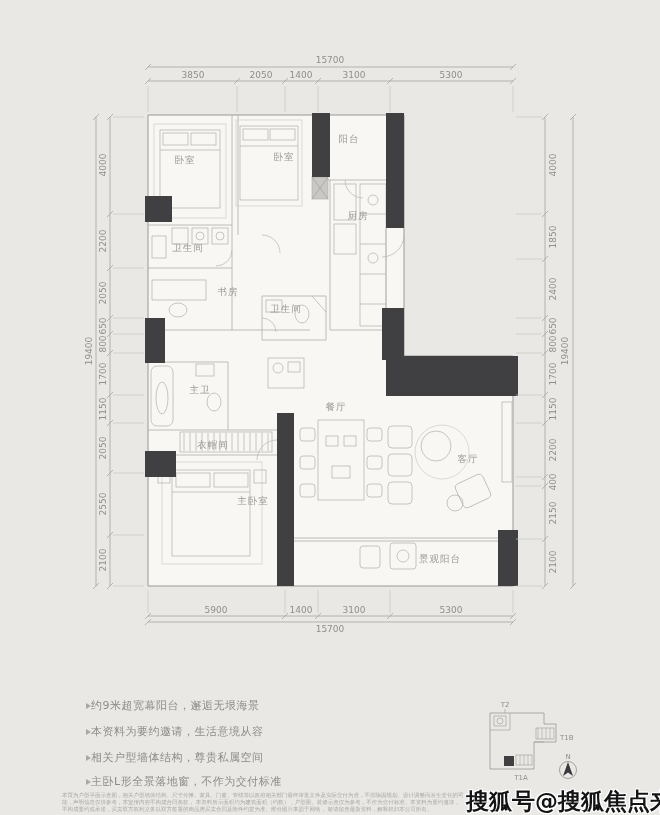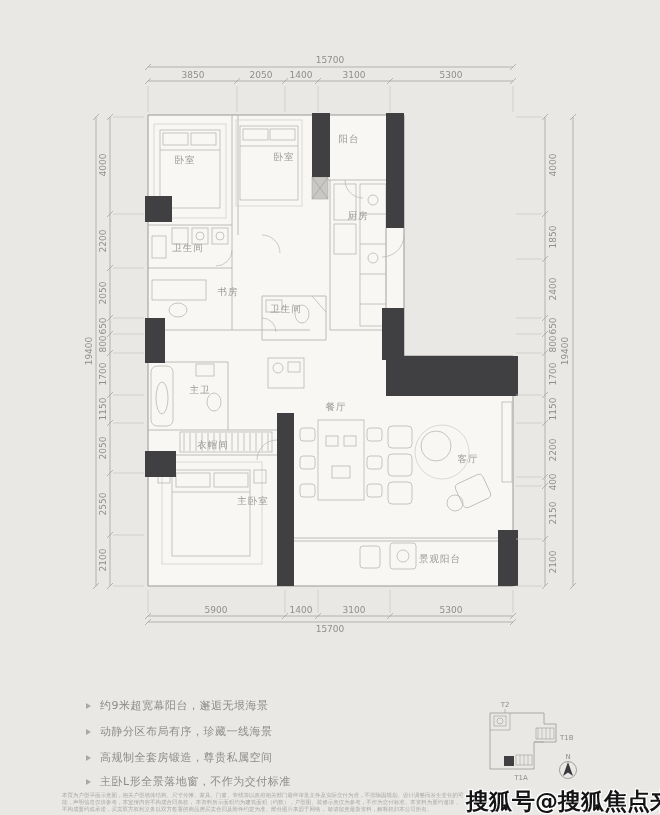--- a/index.html
+++ b/index.html
@@ -4,21 +4,21 @@
 <style>
   html,body{margin:0;padding:0;}
   #page{position:relative;width:660px;height:815px;background:#e9e8e5;overflow:hidden;
         font-family:"DejaVu Sans","Liberation Sans",sans-serif;}
   svg{position:absolute;left:0;top:0;}
   svg text{font-family:"DejaVu Sans","Liberation Sans",sans-serif;}
   .dim{font-size:9px;fill:#8f8e8a;}
   .dimt{font-size:9px;fill:#8f8e8a;}
   .room{font-size:9.5px;fill:#9b9a96;letter-spacing:1px;}
   .mini{font-size:7px;fill:#8f8e8a;}
-  .sp-row{position:absolute;left:86px;display:flex;align-items:center;gap:9px;}
+  .sp-row{position:absolute;left:86px;display:flex;align-items:center;}
   .sp-tri{width:0;height:0;border-left:5px solid #a9a8a4;border-top:3.5px solid transparent;
           border-bottom:3.5px solid transparent;}
   .sp-text{font-size:11px;color:#8d8c89;letter-spacing:.5px;white-space:nowrap;}
   #disclaimer{position:absolute;left:62px;top:792px;width:402px;font-size:5.5px;
               line-height:6.8px;color:#aaa9a5;}
   #watermark{position:absolute;left:466px;top:786px;font-size:23px;font-weight:700;
              color:#141414;white-space:nowrap;
              text-shadow:-1px -1px 0 #fff,1px -1px 0 #fff,-1px 1px 0 #fff,1px 1px 0 #fff,0 0 3px #fff;}
 </style>
 </head>
@@ -281,25 +281,25 @@
     <text class="mini" x="568" y="759" text-anchor="middle">N</text>
   </g>
 </svg>
 
 <div class="sp-row" style="top:698px">
   <span class="sp-tri"></span>
   <span class="sp-text">约9米超宽幕阳台，邂逅无垠海景</span>
 </div>
 <div class="sp-row" style="top:724px">
   <span class="sp-tri"></span>
-  <span class="sp-text">动静分区布局有序，珍藏一线海景</span>
+  <span class="sp-text">本资料为要约邀请，生活意境从容</span>
 </div>
 <div class="sp-row" style="top:750px">
   <span class="sp-tri"></span>
-  <span class="sp-text">高规制全套房锻造，尊贵私属空间</span>
+  <span class="sp-text">相关户型墙体结构，尊贵私属空间</span>
 </div>
 <div class="sp-row" style="top:774px">
   <span class="sp-tri"></span>
   <span class="sp-text">主卧L形全景落地窗，不作为交付标准</span>
 </div>
 
 <div id="disclaimer">
   <span>本页为户型平面示意图，相关户型墙体结构、尺寸分摊、家具、门窗、管线等以政府相关部门最终审批文件及实际交付为准，不排除因规划、设计调整而发生变化的可能，声明信息仅供参考，本宣传内容不构成合同条款，</span>
   <span>本资料所示面积均为建筑面积（约数），户型图、装修示意仅为参考，不作为交付标准。本资料为要约邀请，不构成要约或承诺，买卖双方权利义务以双方签署的商品房买卖合同及附件约定为准。部分图片来源于网络，</span>
   <span>敬请留意最新资料，解释权归本公司所有。</span>

